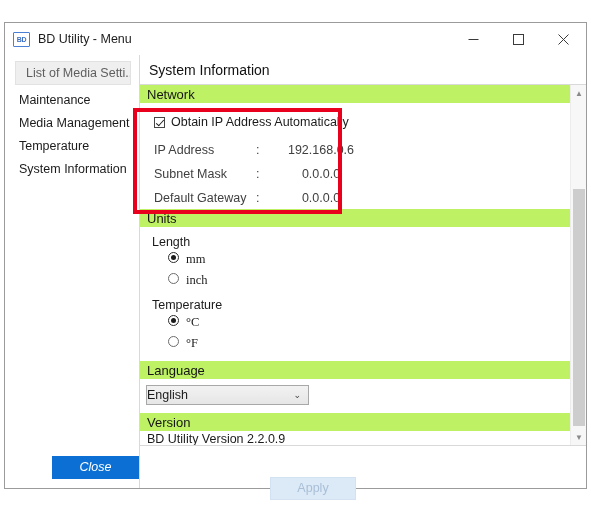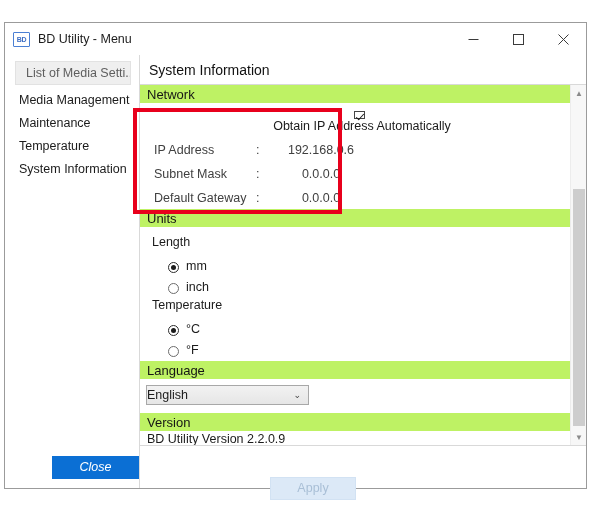--- a/index.html
+++ b/index.html
@@ -165,42 +165,42 @@
 
   .sec-body { padding: 4px 0 4px 0; }
 
   
   .net-rows { padding-left: 14px; padding-top: 2px; }
   .net-row { height: 24px; display: flex; align-items: flex-end; font-size: 12.5px; color: #404040; }
   .net-label { width: 102px; }
   .net-colon { width: 22px; }
   .net-val { width: 86px; text-align: center; }
 
-  .cbrow { height: 22px; display: flex; align-items: center; font-size: 12.5px; color: #1b1b1b; padding-top: 2px; flex-direction: column;}
+  .cbrow { height: 22px; display: flex; align-items: center; font-size: 12.5px; color: #1b1b1b; padding-top: 2px;}
   .checkbox {
     width: 11px; height: 11px;
     border: 1px solid #454545;
     background: #ffffff;
     margin-right: 6px;
     position: relative;
     box-sizing: border-box;
   }
   .checkbox.checked::after {
     content: "";
     position: absolute;
     left: 3px; top: 0px;
     width: 3px; height: 7px;
     border: solid #1b1b1b;
     border-width: 0 1.6px 1.6px 0;
     transform: rotate(42deg);
   }
 
   
   .unit-label { padding-left: 12px; font-size: 12.5px; color:#1b1b1b; height: 21px; display:flex; align-items:center;}
-  .radio-row { padding-left: 28px; height: 21px; display: flex; align-items: flex-end; font-size: 12.5px; color:#1b1b1b;}
+  .radio-row { padding-left: 28px; height: 21px; display: flex; align-items: flex-start; font-size: 12.5px; color:#1b1b1b;font-family:Liberation Serif, serif;}
   .radio {
     width: 11px; height: 11px;
     border: 1px solid #6c6c6c;
     border-radius: 50%;
     background: #ffffff;
     margin-right: 7px;
     position: relative;
     box-sizing: border-box;
   }
   .radio.sel { border-color: #2b2b2b; }
@@ -352,24 +352,24 @@
       </div>
     </div>
 
     <div class="body-split">
 
       <div class="sidebar">
         <div class="side-item head">
           <span>List of Media Setti...</span>
         </div>
         <div class="side-item">
+          <span>Maintenance</span>
+        </div>
+        <div class="side-item">
           <span>Media Management</span>
-        </div>
-        <div class="side-item">
-          <span>Maintenance</span>
         </div>
         <div class="side-item">
           <span>Temperature</span>
         </div>
         <div class="side-item">
           <span>System Information</span>
         </div>
       </div>
 
       <div class="pane">

